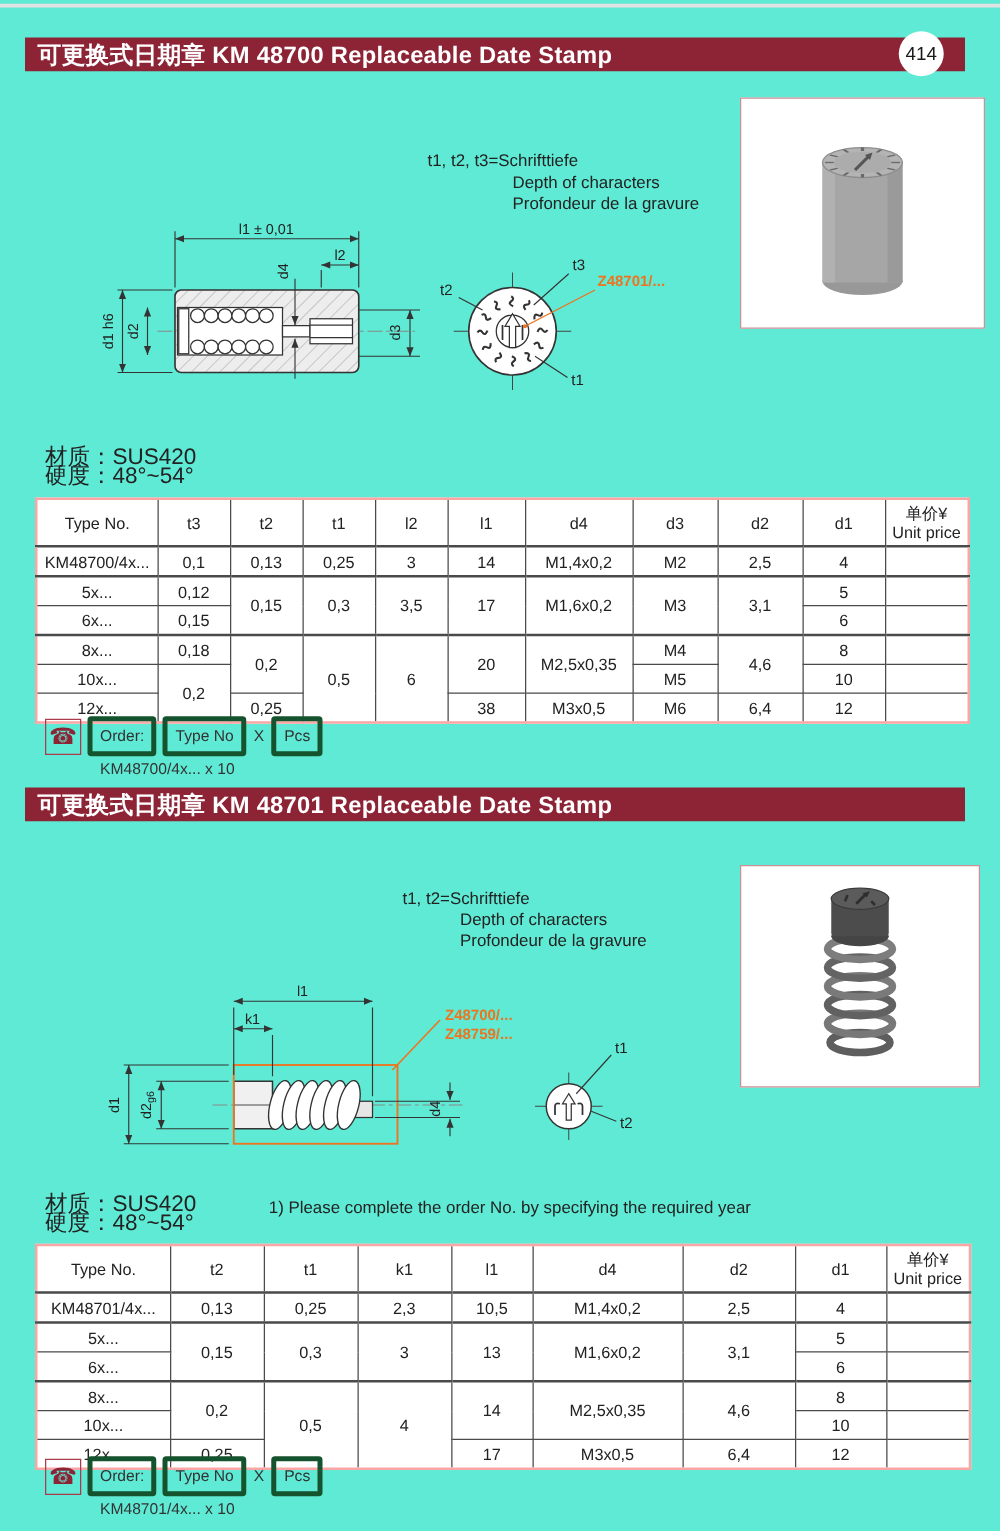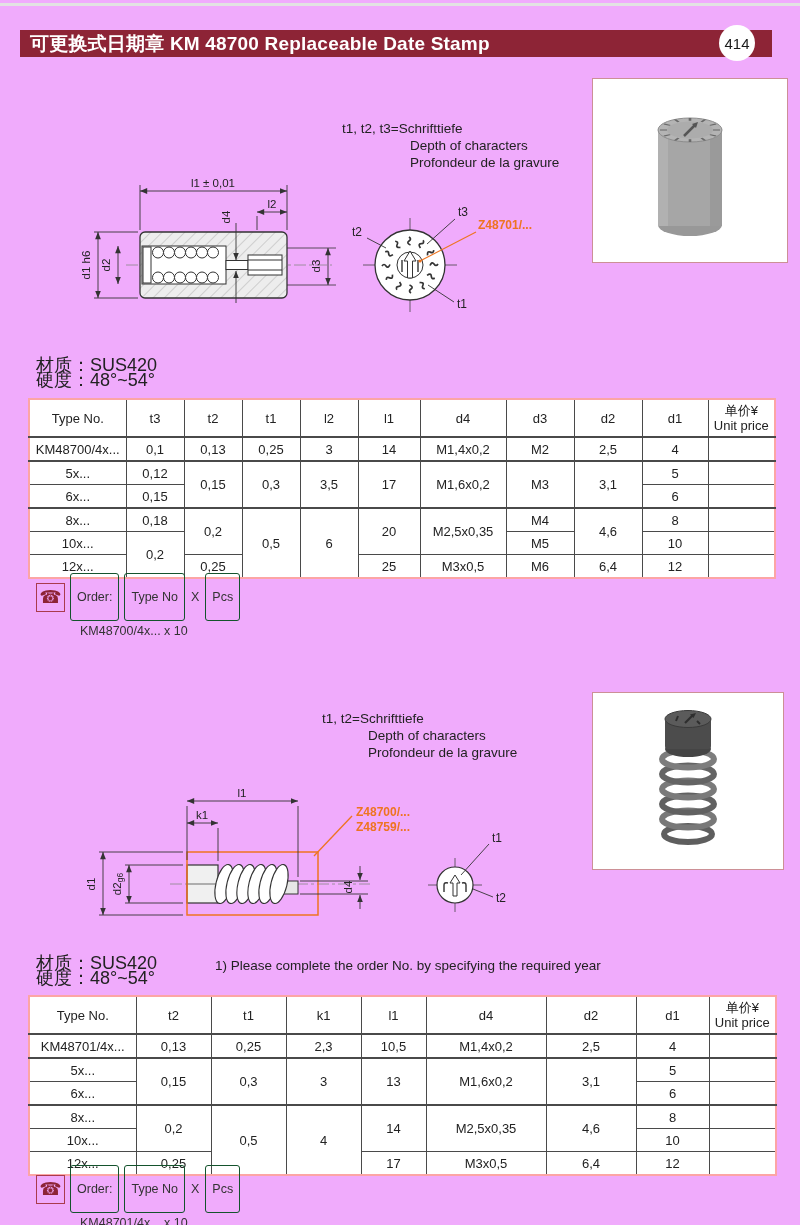--- a/index.html
+++ b/index.html
@@ -1,16 +1,16 @@
 <!DOCTYPE html>
 <html><head>
 <meta charset="utf-8">
 <style>
   html,body{margin:0;padding:0;background:#fff;}
-  .page{position:relative;width:800px;height:1225px;background:#f0abfc;overflow:hidden;
+  .page{position:relative;width:800px;height:1225px;background:#5eead4;overflow:hidden;
         font-family:"Liberation Sans",sans-serif;color:#222;}
   .topstrip{position:absolute;left:0;top:3px;width:800px;height:3px;background:#e2e2e2;}
   .bar{position:absolute;left:20px;width:752px;height:27px;background:#8d2436;color:#fff;
        display:flex;align-items:center;}
   .bar .t{font-size:19px;font-weight:bold;padding-left:10px;letter-spacing:0.2px;white-space:nowrap;}
   .pagenum{position:absolute;left:719px;top:25px;width:36px;height:36px;border-radius:50%;
            background:#fff;display:flex;align-items:center;justify-content:center;
            font-size:15px;font-weight:normal;color:#1a1a1a;z-index:3;}
   .photo{position:absolute;left:592px;border:1px solid #cc9096;background:#fff;}
   .note{position:absolute;font-size:13.5px;color:#222;line-height:17px;}
@@ -22,21 +22,21 @@
           font-size:13px;color:#222;border:2px solid #fca5a5;}
   .dtable th,.dtable td{border:1px solid #4a4a4a;text-align:center;vertical-align:middle;
           padding:0 2px;height:22px;white-space:nowrap;overflow:hidden;font-weight:normal;}
   .dtable th{height:36px;border-bottom-width:2px;}
   .dtable th div{line-height:15px;font-size:13px;}
   .dtable td.tb{border-bottom-width:2px;margin-top:10px;}
   .order{position:absolute;font-size:12.5px;}
   .order .row{display:flex;align-items:center;gap:5px;}
   .phonebox{width:27px;height:27px;border:1.5px solid #a93b4c;display:flex;align-items:center;
             justify-content:center;color:#8d2436;font-size:18px;line-height:1;}
-  .obox{border:1px solid #14532d;border-radius:3px;padding:16px 6px;color:#333;}
+  .obox{border:4px solid #14532d;border-radius:3px;padding:5px 6px;color:#333;}
   .otimes{color:#333;padding:0 1px;}
   .oexample{margin-left:44px;margin-top:3px;color:#333;}
   svg text{font-family:"Liberation Sans",sans-serif;fill:#222;}
   .dim{font-size:11.5px;}
   .lead{font-size:12px;}
   .ref{font-size:12px;font-weight:bold;fill:#ee7420;}
   .dwg{position:absolute;left:30px;}
 </style>
 </head>
 <body>
@@ -262,41 +262,44 @@
         <tr>
           <td>10x...</td>
           <td rowspan="2">0,2</td>
           <td>M5</td>
           <td>10</td>
           <td></td>
         </tr>
         <tr>
           <td>12x...</td>
           <td>0,25</td>
-          <td>25</td>
+          <td>38</td>
           <td>M3x0,5</td>
           <td>M6</td>
           <td>6,4</td>
           <td>12</td>
           <td></td>
         </tr>
       </tbody>
     </table>
 
   <div class="order" style="left:36px;top:573px;">
     <div class="row">
       <span class="phonebox">☎</span>
       <span class="obox">Order:</span>
       <span class="obox">Type No</span>
       <span class="otimes">X</span>
       <span class="obox">Pcs</span>
     </div>
     <div class="oexample">KM48700/4x...  x 10</div>
   </div>
 
+  <div class="bar" style="top:630px;">
+    <span class="t">可更换式日期章 KM 48701 Replaceable Date Stamp</span>
+  </div>
 
   <div class="photo" style="top:692px;width:190px;height:176px;">
     <svg width="190" height="176">
       <ellipse cx="95" cy="141" rx="24" ry="8" fill="none" stroke="#5e5e5e" stroke-width="6"></ellipse>
       <ellipse cx="95" cy="126" rx="26" ry="8.5" fill="none" stroke="#787878" stroke-width="6"></ellipse>
       <ellipse cx="95" cy="111" rx="26" ry="8.5" fill="none" stroke="#616161" stroke-width="6"></ellipse>
       <ellipse cx="95" cy="96" rx="26" ry="8.5" fill="none" stroke="#7a7a7a" stroke-width="6"></ellipse>
       <ellipse cx="95" cy="81" rx="26" ry="8.5" fill="none" stroke="#646464" stroke-width="6"></ellipse>
       <ellipse cx="95" cy="66" rx="26" ry="8.5" fill="none" stroke="#7d7d7d" stroke-width="6"></ellipse>
       <ellipse cx="95" cy="56" rx="23" ry="8" fill="#454545"></ellipse>

